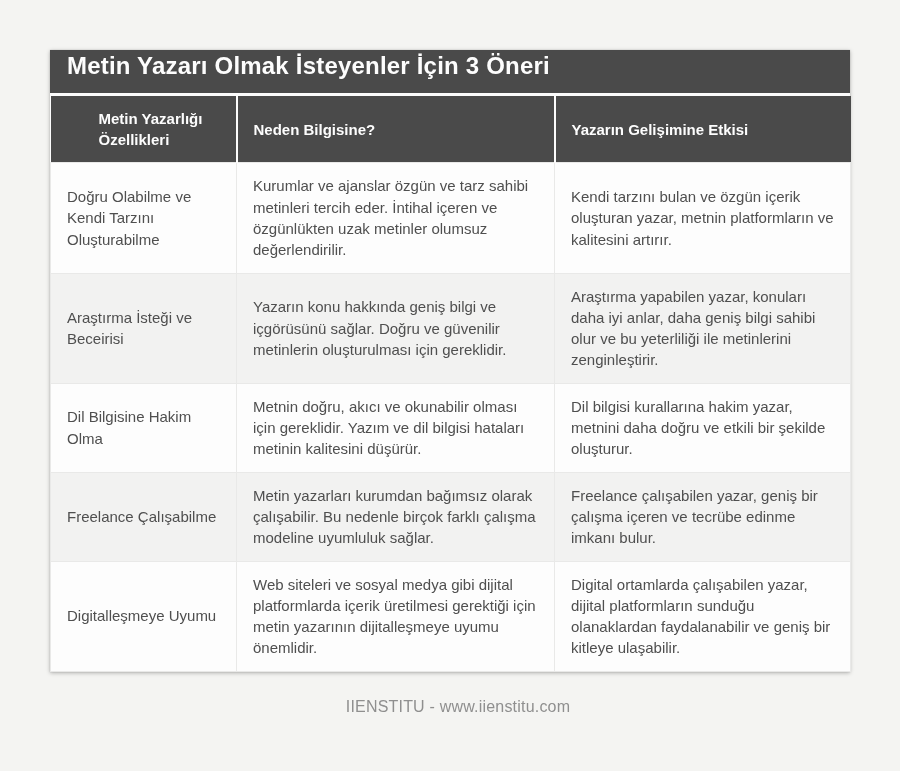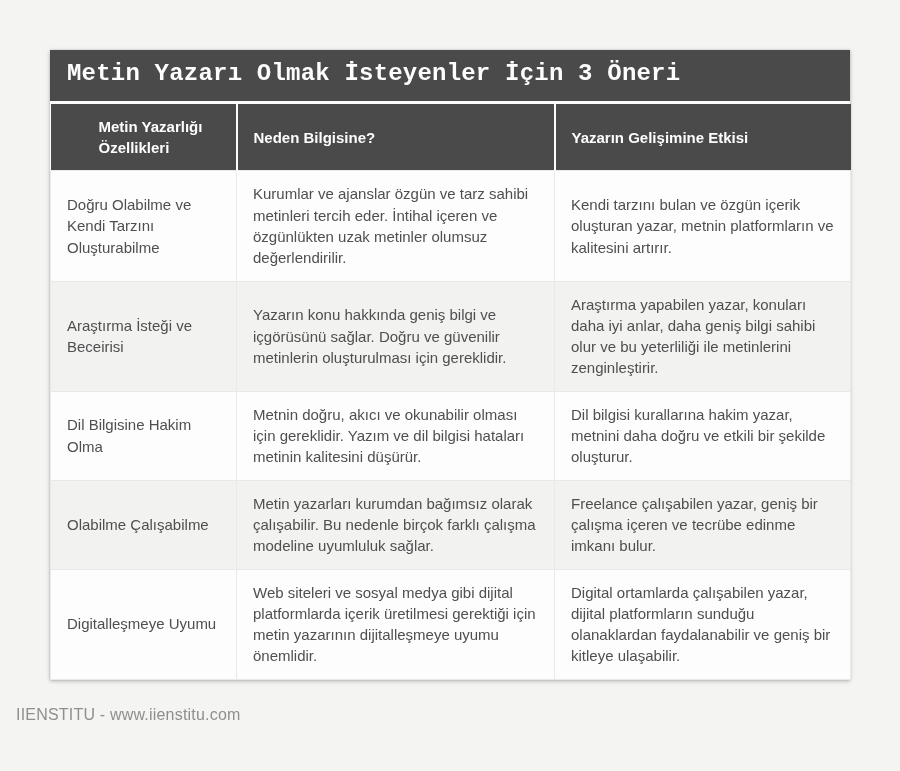--- a/index.html
+++ b/index.html
@@ -20,23 +20,22 @@
     padding-top: 50px;
   }
   .card {
     width: 800px;
     margin: 0 auto;
     background: #fdfdfd;
     box-shadow: 0 1px 4px rgba(0,0,0,0.28), 0 0 1px rgba(0,0,0,0.18);
   }
   .title-bar {
     background: var(--header-bg, #4a4a4a);
-    padding: 8px 17px 11px 17px;
+    padding: 0 17px 11px 17px;
     border-bottom: 3px solid #fcfcfc;
-    font-family: Liberation Mono, monospace;
   }
   .title-bar h1 {
     margin: 0;
     color: #fdfdfd;
     font-size: 24px;
     line-height: 1.35;
     font-weight: bold;
     letter-spacing: 0.2px;
   }
   table.content-table {
@@ -70,21 +69,21 @@
     background: #fdfdfd;
   }
   table.content-table tbody tr:nth-child(even) td {
     background: var(--alt-row-bg, #f2f2f1);
   }
   .col-feature { width: 186px; }
   .col-why     { width: 318px; }
   .col-effect  { width: 296px; }
   .footer {
     margin-top: 26px;
-    text-align: left;
+    text-align: center;
     font-size: 16px;
     color: #8f8f8f;
     letter-spacing: 0.2px;
     padding-left: 16px;
   }
 </style>
 </head>
 <body style="--page-bg: #f4f4f2; --header-bg: #4a4a4a; --alt-row-bg: #f2f2f1;">
 
 <div class="canvas">
@@ -117,21 +116,21 @@
           <td>Araştırma İsteği ve Beceirisi</td>
           <td>Yazarın konu hakkında geniş bilgi ve içgörüsünü sağlar. Doğru ve güvenilir metinlerin oluşturulması için gereklidir.</td>
           <td>Araştırma yapabilen yazar, konuları daha iyi anlar, daha geniş bilgi sahibi olur ve bu yeterliliği ile metinlerini zenginleştirir.</td>
         </tr>
         <tr>
           <td>Dil Bilgisine Hakim Olma</td>
           <td>Metnin doğru, akıcı ve okunabilir olması için gereklidir. Yazım ve dil bilgisi hataları metinin kalitesini düşürür.</td>
           <td>Dil bilgisi kurallarına hakim yazar, metnini daha doğru ve etkili bir şekilde oluşturur.</td>
         </tr>
         <tr>
-          <td>Olabilme Çalışabilme</td>
+          <td>Freelance Çalışabilme</td>
           <td>Metin yazarları kurumdan bağımsız olarak çalışabilir. Bu nedenle birçok farklı çalışma modeline uyumluluk sağlar.</td>
           <td>Freelance çalışabilen yazar, geniş bir çalışma içeren ve tecrübe edinme imkanı bulur.</td>
         </tr>
         <tr>
           <td>Digitalleşmeye Uyumu</td>
           <td>Web siteleri ve sosyal medya gibi dijital platformlarda içerik üretilmesi gerektiği için metin yazarının dijitalleşmeye uyumu önemlidir.</td>
           <td>Digital ortamlarda çalışabilen yazar, dijital platformların sunduğu olanaklardan faydalanabilir ve geniş bir kitleye ulaşabilir.</td>
         </tr>
       </tbody>
     </table>

